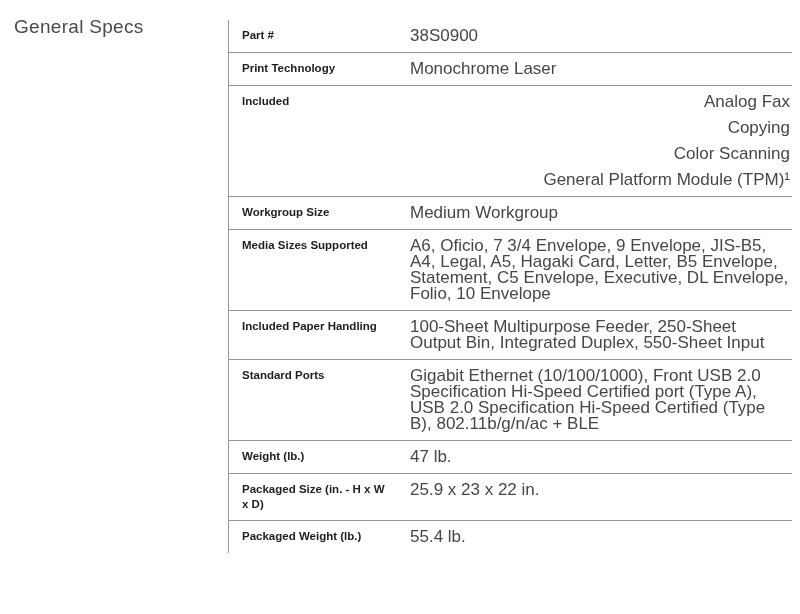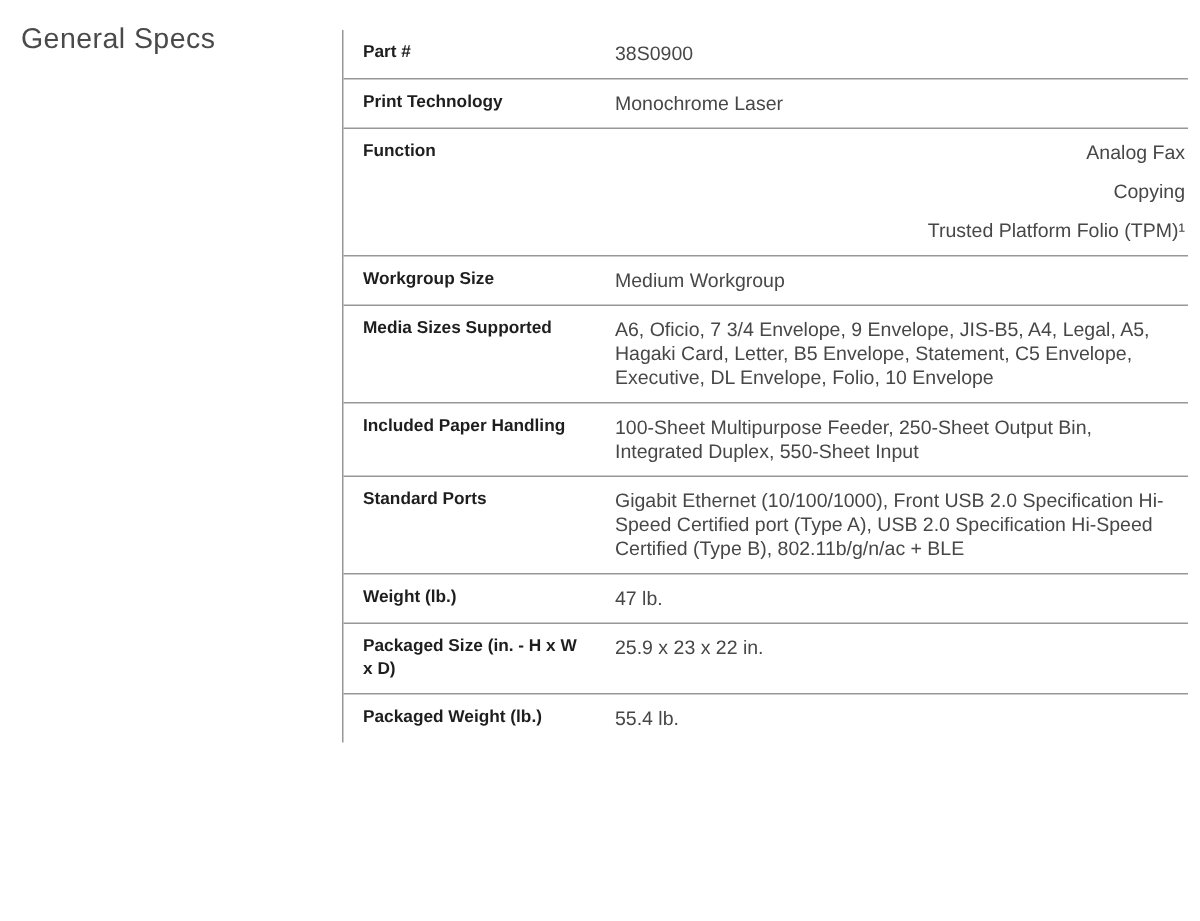--- a/index.html
+++ b/index.html
@@ -42,21 +42,21 @@
   }
   .spec-label {
     padding: 8px 18px 8px 13px;
     font-size: 11.5px;
     font-weight: 700;
     color: #1e1e1e;
     line-height: 15px;
   }
   .spec-value {
     padding: 8px 2px 8px 0;
-    font-size: 13px;
+    font-size: 17px;
     font-weight: 400;
     color: #474747;
     line-height: 16px;
   }
   .spec-value p.func-item { margin: 0 0 10px 0; text-align: right; }
   .spec-value p.func-item:last-child { margin-bottom: 0; }
 </style>
 </head>
 <body>
 
@@ -70,25 +70,26 @@
       <div class="spec-label">Part #</div>
       <div class="spec-value">38S0900</div>
     </div>
 
     <div class="spec-row">
       <div class="spec-label">Print Technology</div>
       <div class="spec-value">Monochrome Laser</div>
     </div>
 
     <div class="spec-row">
-      <div class="spec-label">Function</div>
+      <div class="spec-label">Included</div>
       <div class="spec-value">
         <p class="func-item">Analog Fax</p>
         <p class="func-item">Copying</p>
-        <p class="func-item">Trusted Platform Folio (TPM)¹</p>
+        <p class="func-item">Color Scanning</p>
+        <p class="func-item">General Platform Module (TPM)¹</p>
       </div>
     </div>
 
     <div class="spec-row">
       <div class="spec-label">Workgroup Size</div>
       <div class="spec-value">Medium Workgroup</div>
     </div>
 
 
     <div class="spec-row">

